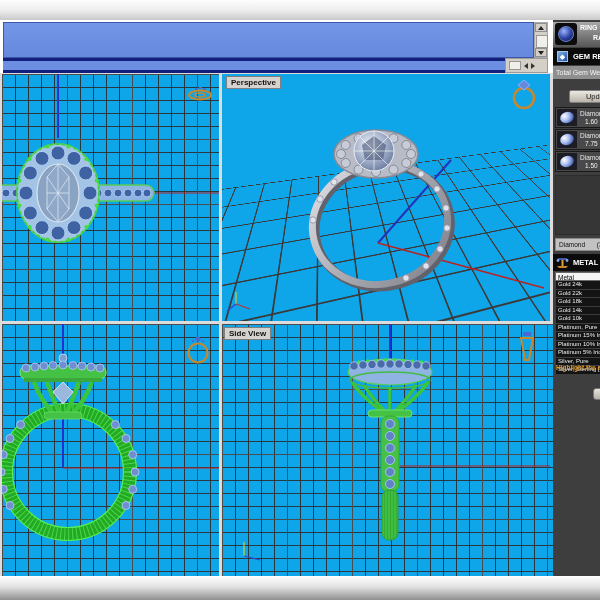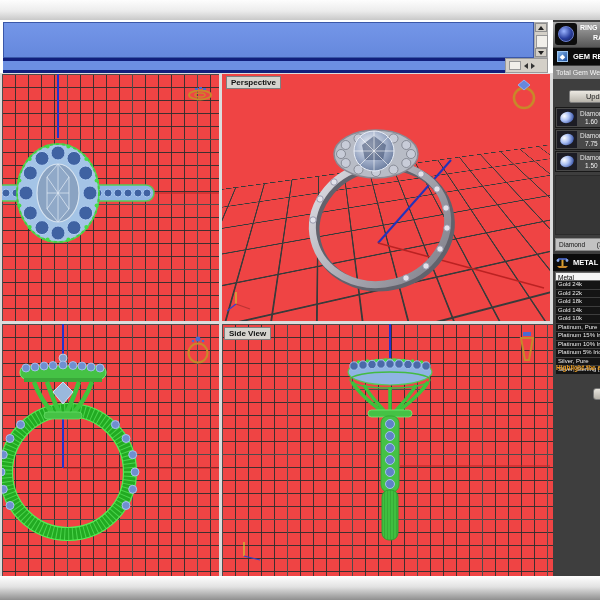--- a/index.html
+++ b/index.html
@@ -23,21 +23,21 @@
   .vscroll .thumb{position:absolute;left:1px;top:12px;width:10px;height:11px;background:#f1efea;border:1px solid #979797;}
   .strip{position:absolute;left:3px;top:58px;width:502px;height:15px;background:#6c8fe2;
     border-top:3px solid #121f7c;border-bottom:3px solid #121f7c;box-sizing:border-box;}
   .strip-ctrl{position:absolute;left:505px;top:58px;width:43px;height:15px;background:#d4d0c8;
     border:1px solid #9a9a9a;box-sizing:border-box;display:flex;align-items:center;gap:3px;padding:0 3px;box-sizing:border-box;}
   .tri-left{width:0;height:0;border-top:3px solid transparent;border-bottom:3px solid transparent;border-right:4px solid #333;}
   .tri-right{width:0;height:0;border-top:3px solid transparent;border-bottom:3px solid transparent;border-left:4px solid #333;}
   .strip-ctrl .mini-thumb{width:10px;height:7px;background:#f1efea;border:1px solid #979797;}
   
   .vp-underlay{position:absolute;left:0;top:73px;width:553px;height:504px;background:#dcdcdc;}
-  .viewport{position:absolute;background-color:#ef4444;overflow:hidden;
+  .viewport{position:absolute;background-color:#0ea5e9;overflow:hidden;
     background-image:
       linear-gradient(rgba(85,85,85,.75) 1px,transparent 1px),
       linear-gradient(90deg,rgba(85,85,85,.75) 1px,transparent 1px),
       linear-gradient(rgba(45,45,45,.9) 1px,transparent 1px),
       linear-gradient(90deg,rgba(45,45,45,.9) 1px,transparent 1px);
     background-size:65px 65px,65px 65px,13px 13px,13px 13px;}
   #vp-top{left:2px;top:74px;width:217px;height:247px;}
   #vp-persp{left:222px;top:74px;width:328px;height:247px;}
   #vp-front{left:2px;top:324px;width:217px;height:252px;}
   #vp-side{left:222px;top:324px;width:372px;height:252px;}

